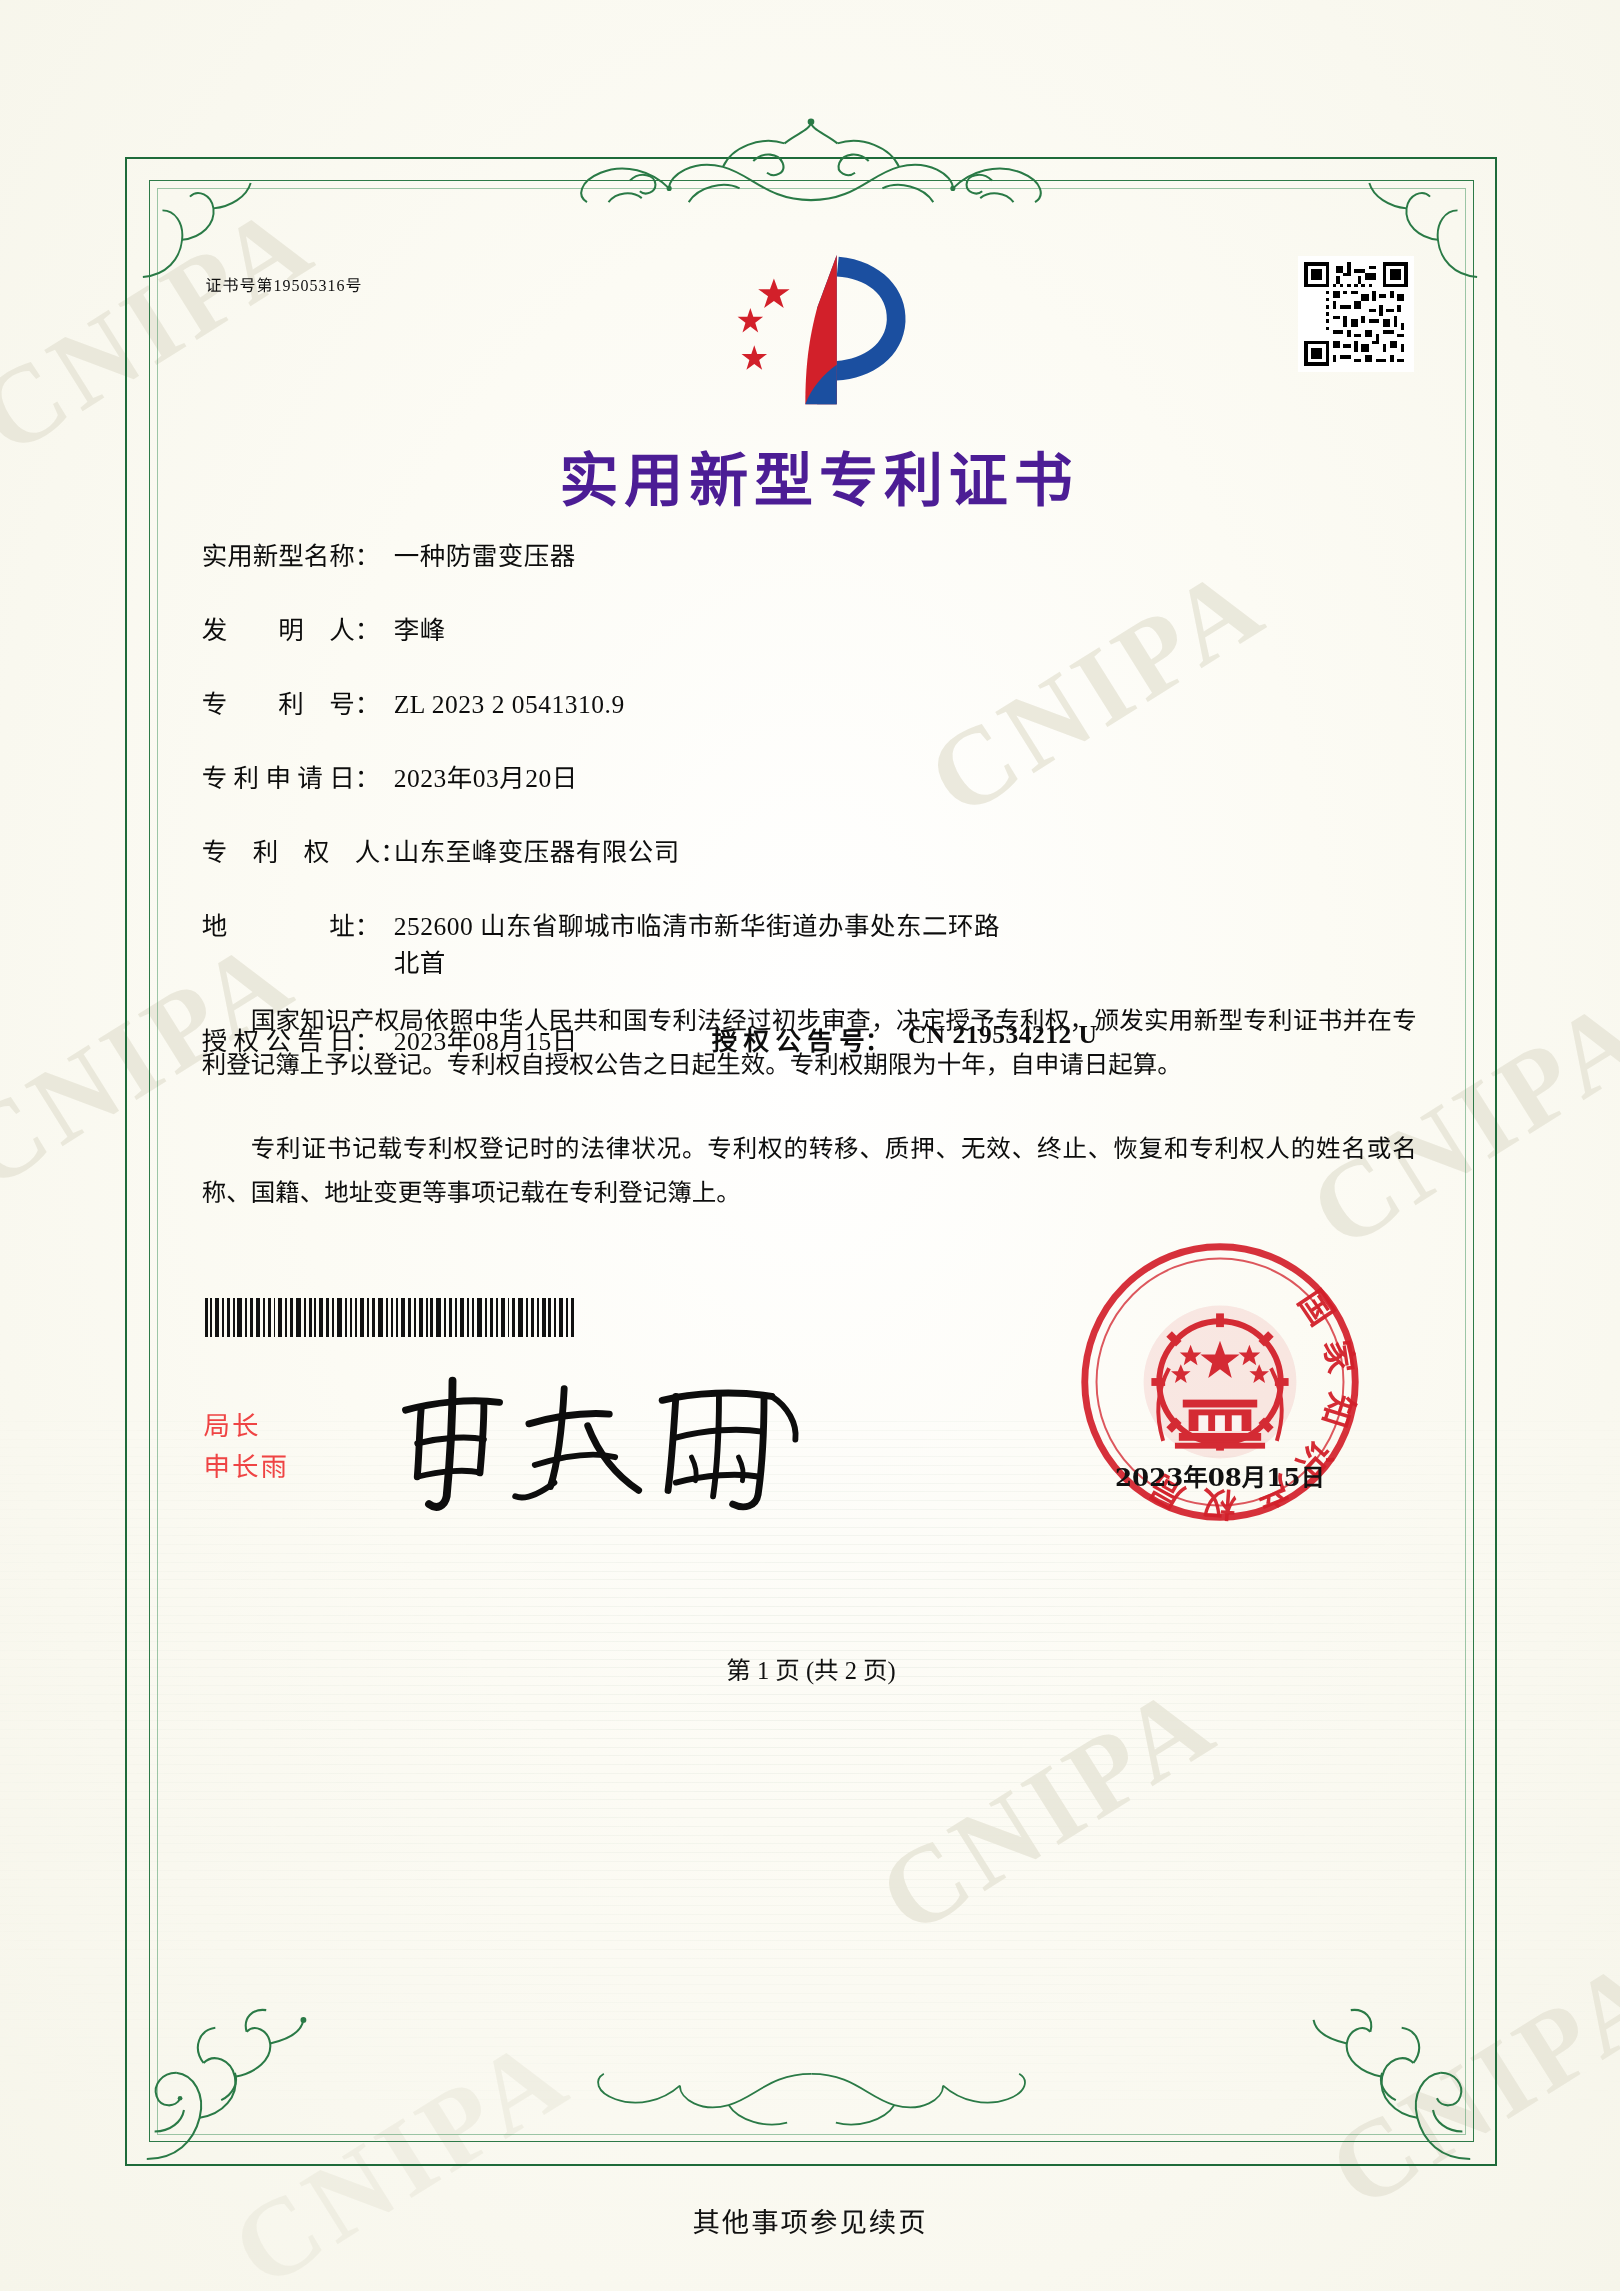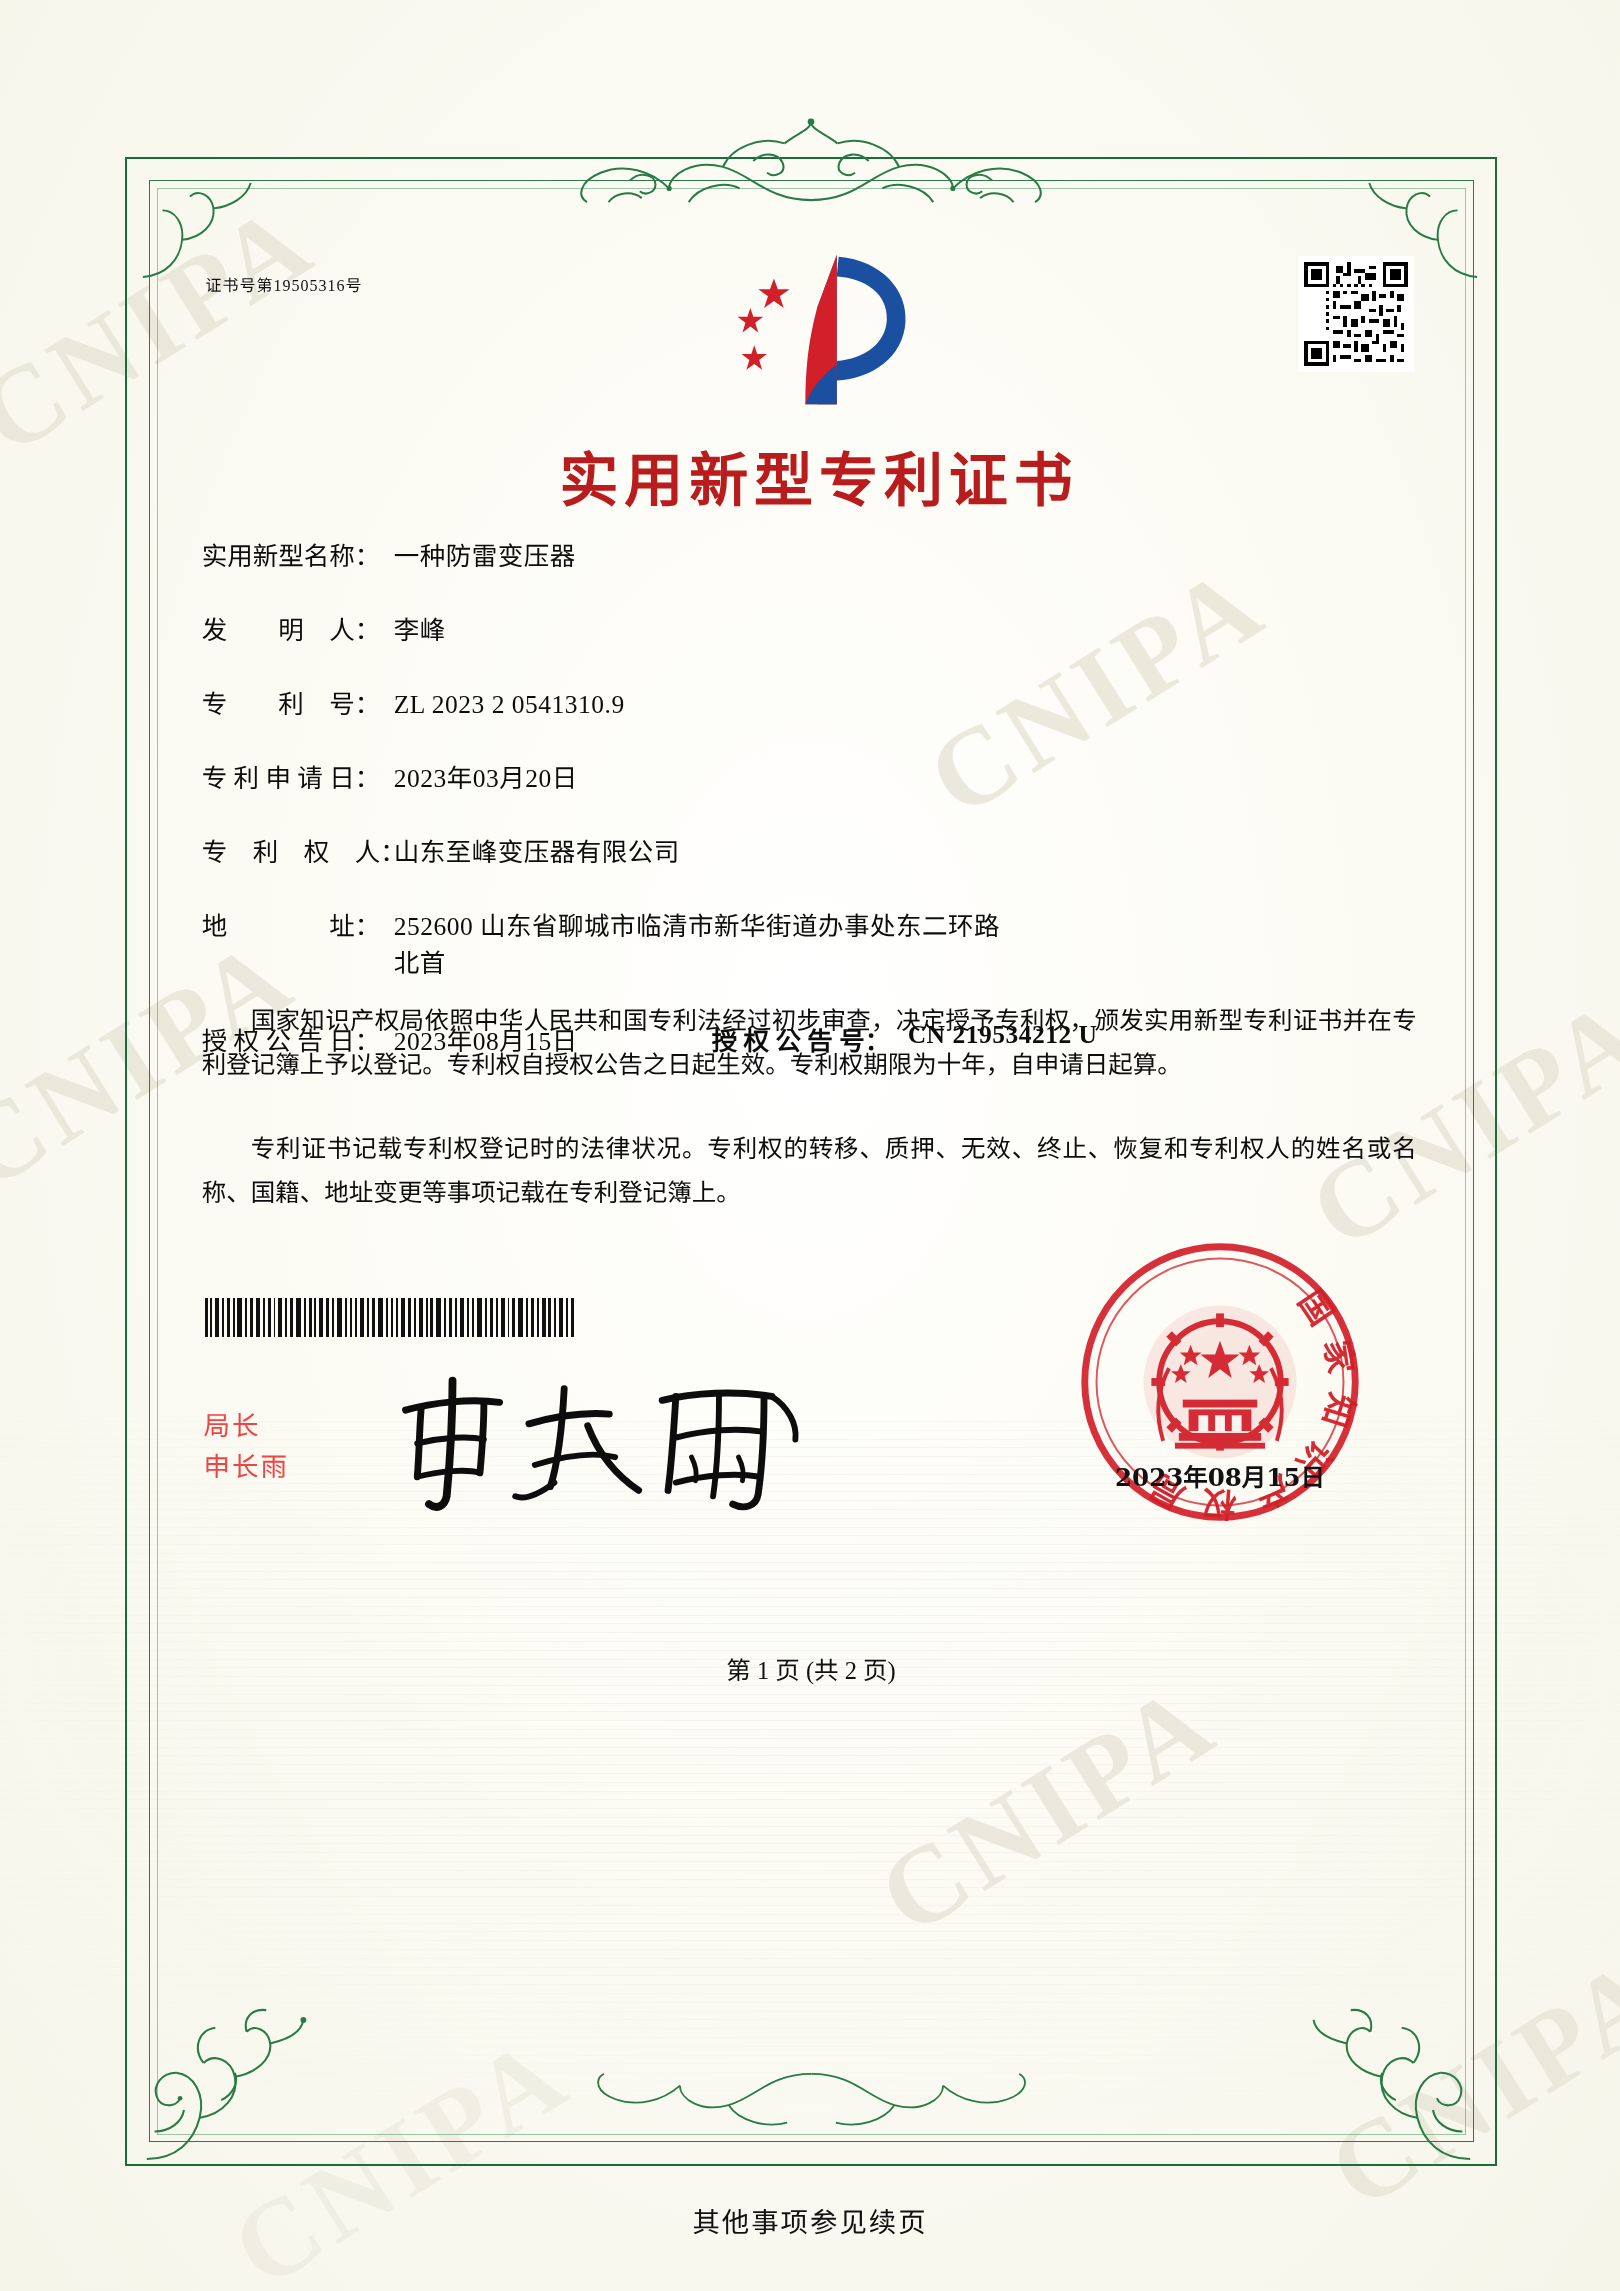--- a/index.html
+++ b/index.html
@@ -149,21 +149,21 @@
 
   .title {
     position: absolute;
     left: 16px; right: 0;
     top: 208px;
     text-align: center;
     font-family: "DejaVu Serif", "Liberation Serif", serif;
     font-size: 59px;
     font-weight: 700;
     letter-spacing: 5.9px;
-    color: #b91c1c;
+    color: #4c1d95;
   }
 
   .fields {
     position: absolute;
     left: 15.7px;
     top: 314px;
     width: 1215px;
     font-size: 25.5px;
     color: #0d0d0d;
   }

